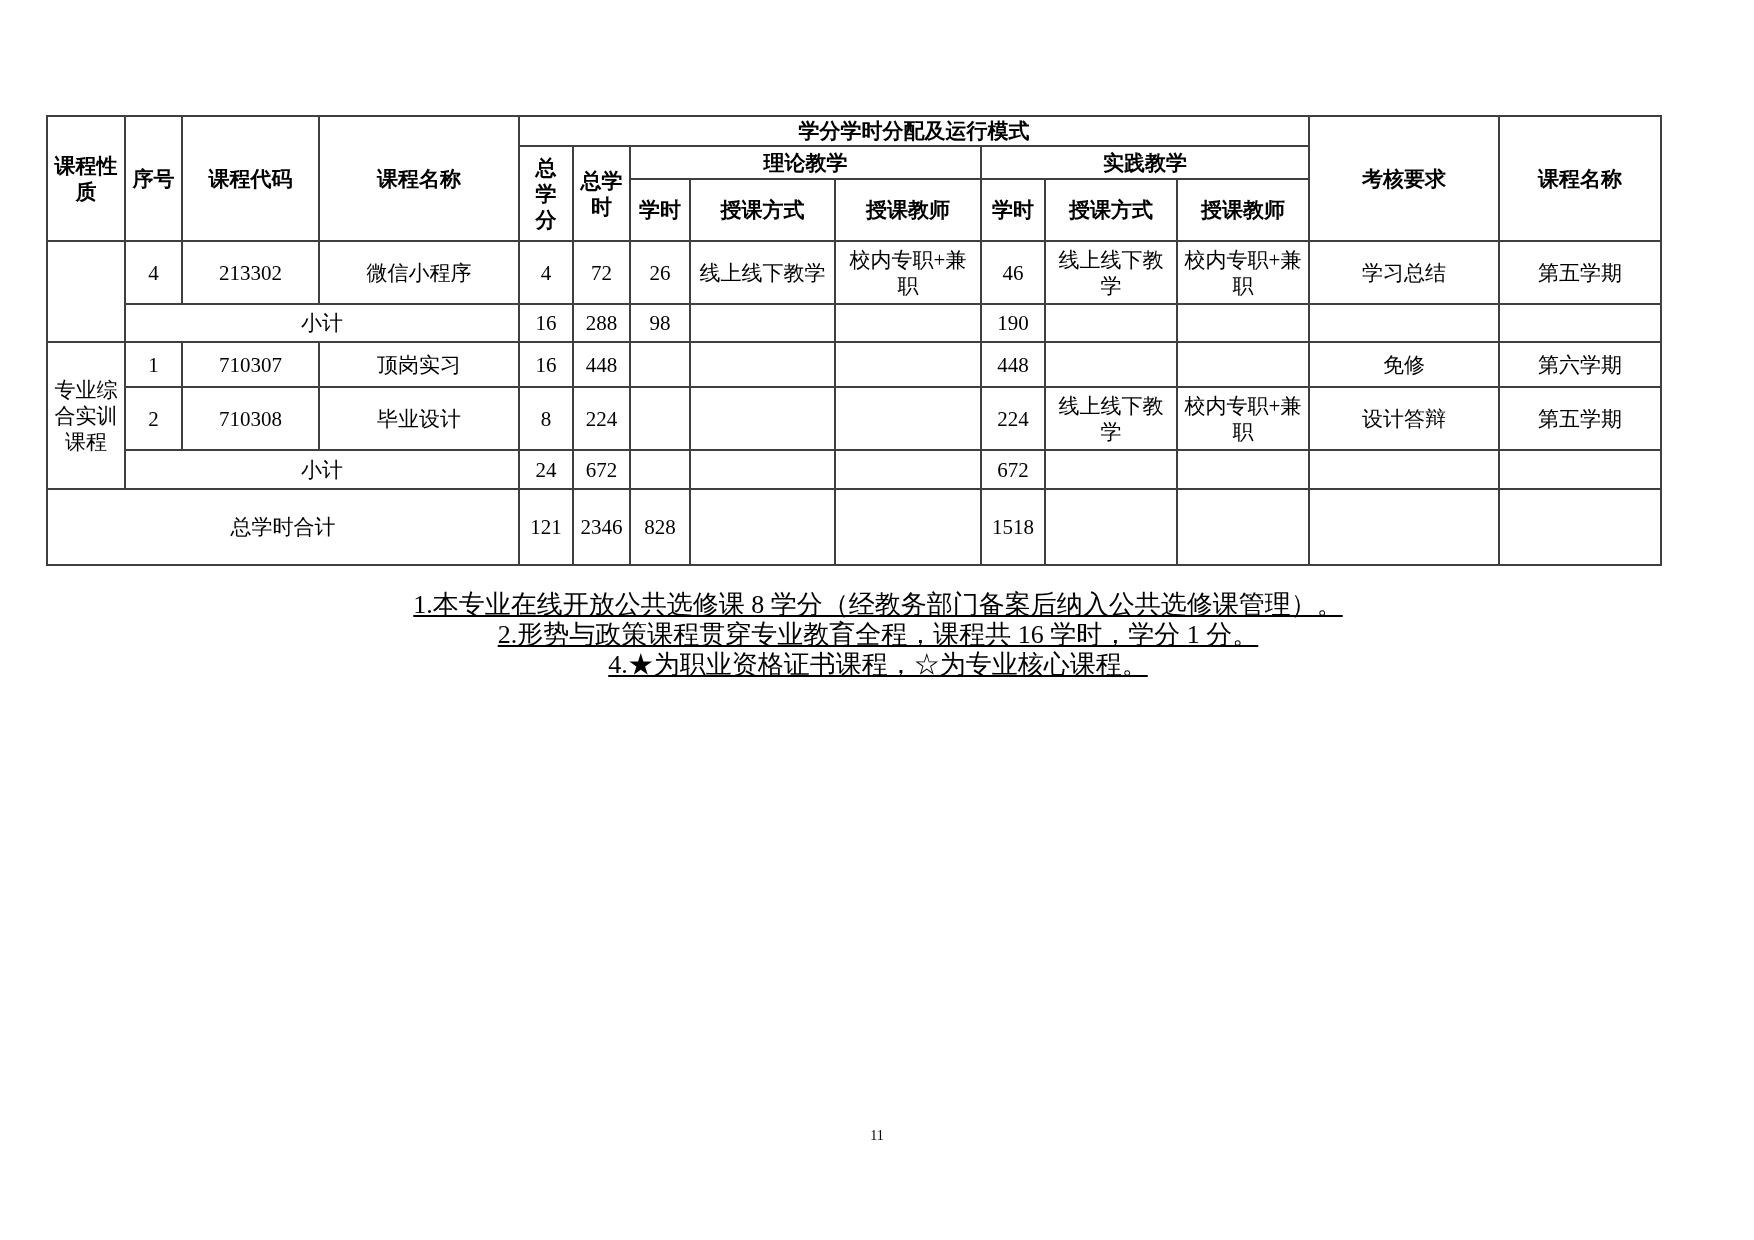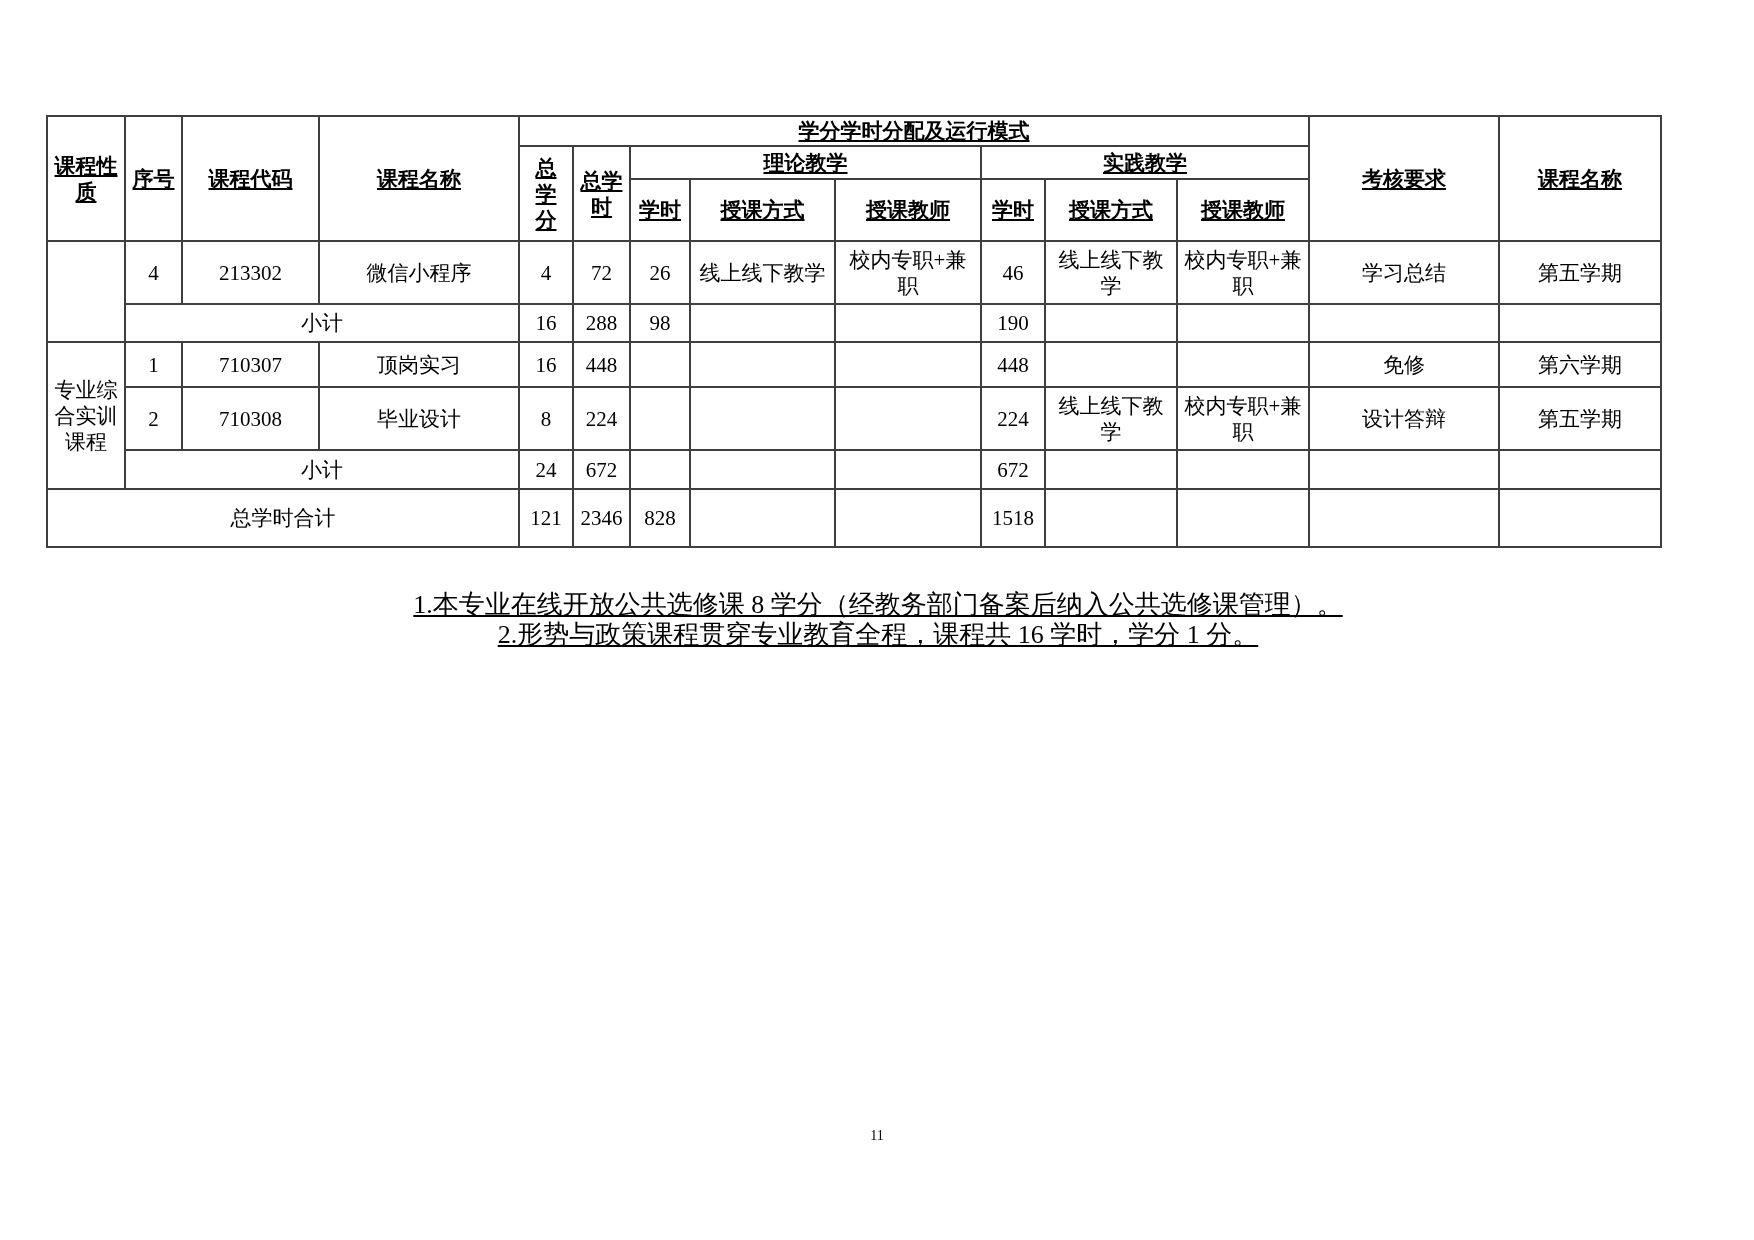--- a/index.html
+++ b/index.html
@@ -10,36 +10,36 @@
   table.curr{
     position:absolute;left:46px;top:115px;width:1614px;
     border-collapse:collapse;table-layout:fixed;
   }
   .curr th,.curr td{
     border:2px solid #3f3f3f;box-sizing:border-box;
     text-align:center;vertical-align:middle;
     font-size:21px;line-height:26px;font-weight:normal;
     word-break:break-all;overflow:hidden;padding:0 6px;
   }
-  .curr thead th{font-weight:bold;text-decoration:underline;}
+  .curr thead th{font-weight:bold;}
   .bold{font-weight:bold;}
   
   .c1{padding:0 12px;}   
   .c2{padding:0 12px;}   
   .c5{padding:0 14px;}   
   .c6{padding:0 10px;margin-left:44px;}   
   .c7{padding:0 12px;}   
   .c8{padding:0 12px;}   
   .c9{padding:0 12px;}   
   .c10{padding:0 8px;}   
   .c11{padding:0 12px;}  
   .c12{padding:0 20px;}  
   .rh1{height:30px;}.rh2{height:33px;}.rh3{height:62px;}
   .r1{height:63px;}.r2{height:38px;}.r3{height:45px;}
-  .r4{height:63px;}.r5{height:39px;}.r6{height:58px;}
+  .r4{height:63px;}.r5{height:39px;}.r6{height:76px;}
   .notes{
     position:absolute;left:168px;top:590px;width:1420px;
     font-size:26px;line-height:30px;text-align:center;text-decoration:underline;
   }
   .pageno{
     position:absolute;left:0;top:1128px;width:100%;
     text-align:center;font-size:14px;
   }
 </style>
 </head>
@@ -175,17 +175,18 @@
         <td class="c12"></td>
         <td></td>
         <td></td>
       </tr>
     </tbody>
   </table>
 
   <div class="notes">
     <div>1.本专业在线开放公共选修课 8 学分（经教务部门备案后纳入公共选修课管理）。</div>
     <div>2.形势与政策课程贯穿专业教育全程，课程共 16 学时，学分 1 分。</div>
+    <div>4.★为职业资格证书课程，☆为专业核心课程。</div>
   </div>
 
   <div class="pageno">11</div>
 
 </div>
 
 </body></html>

